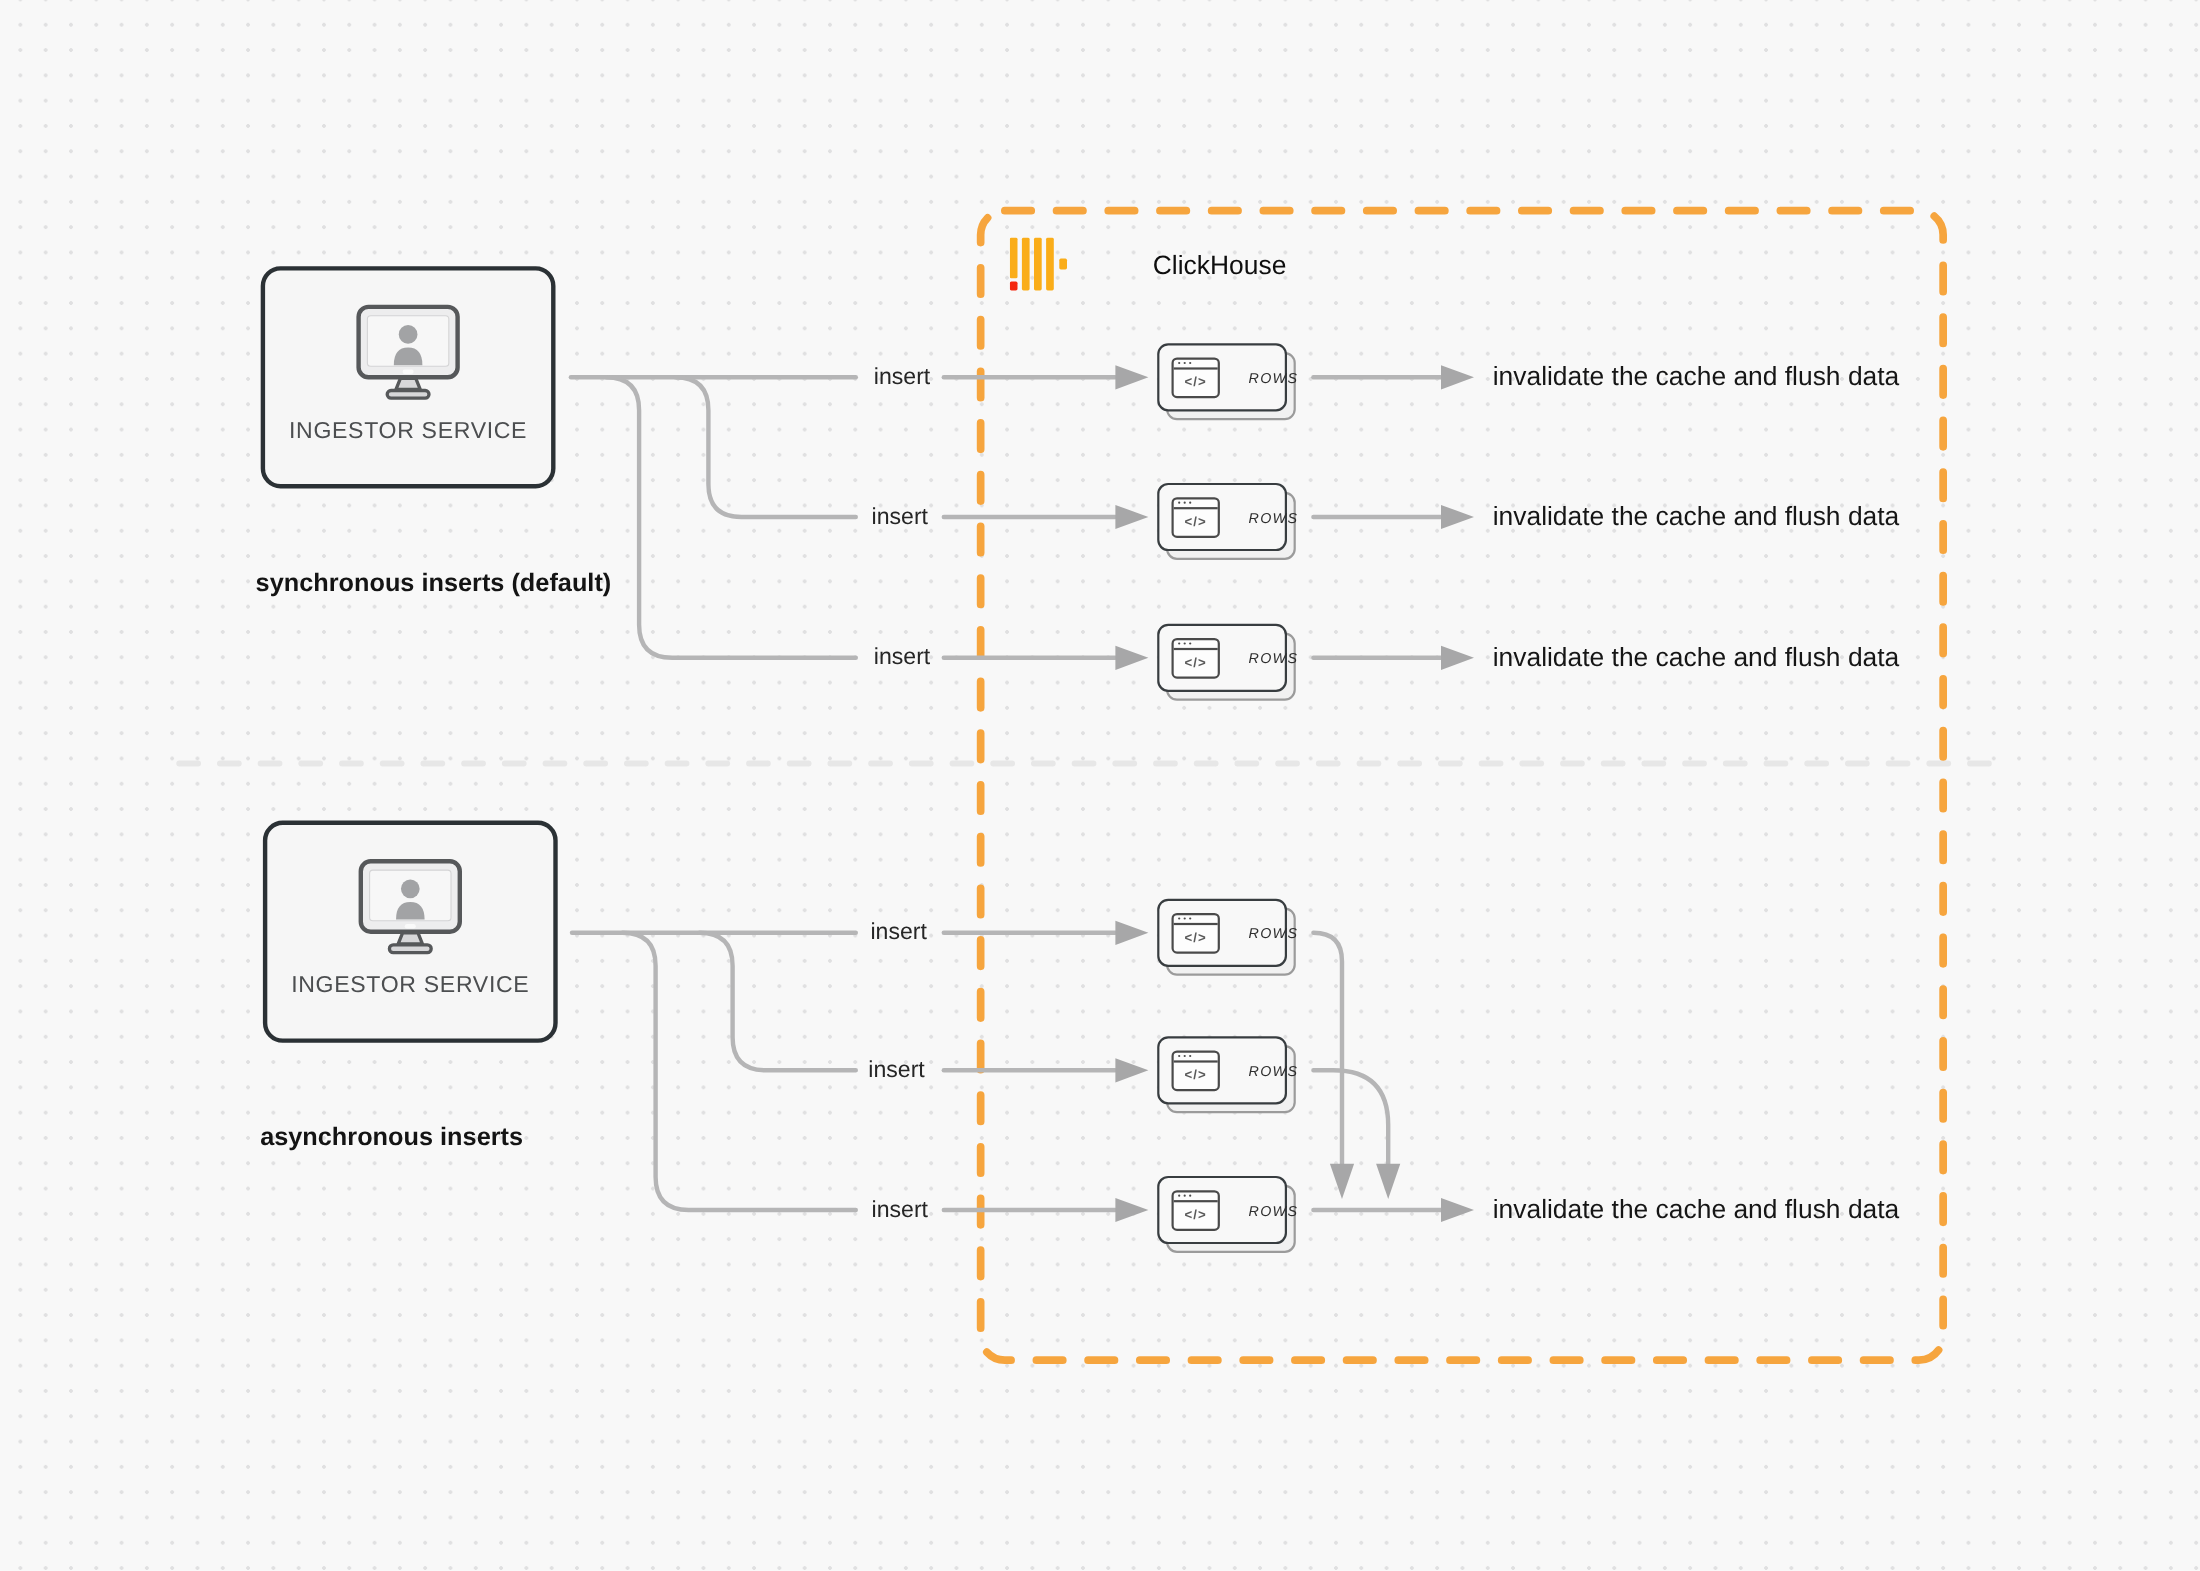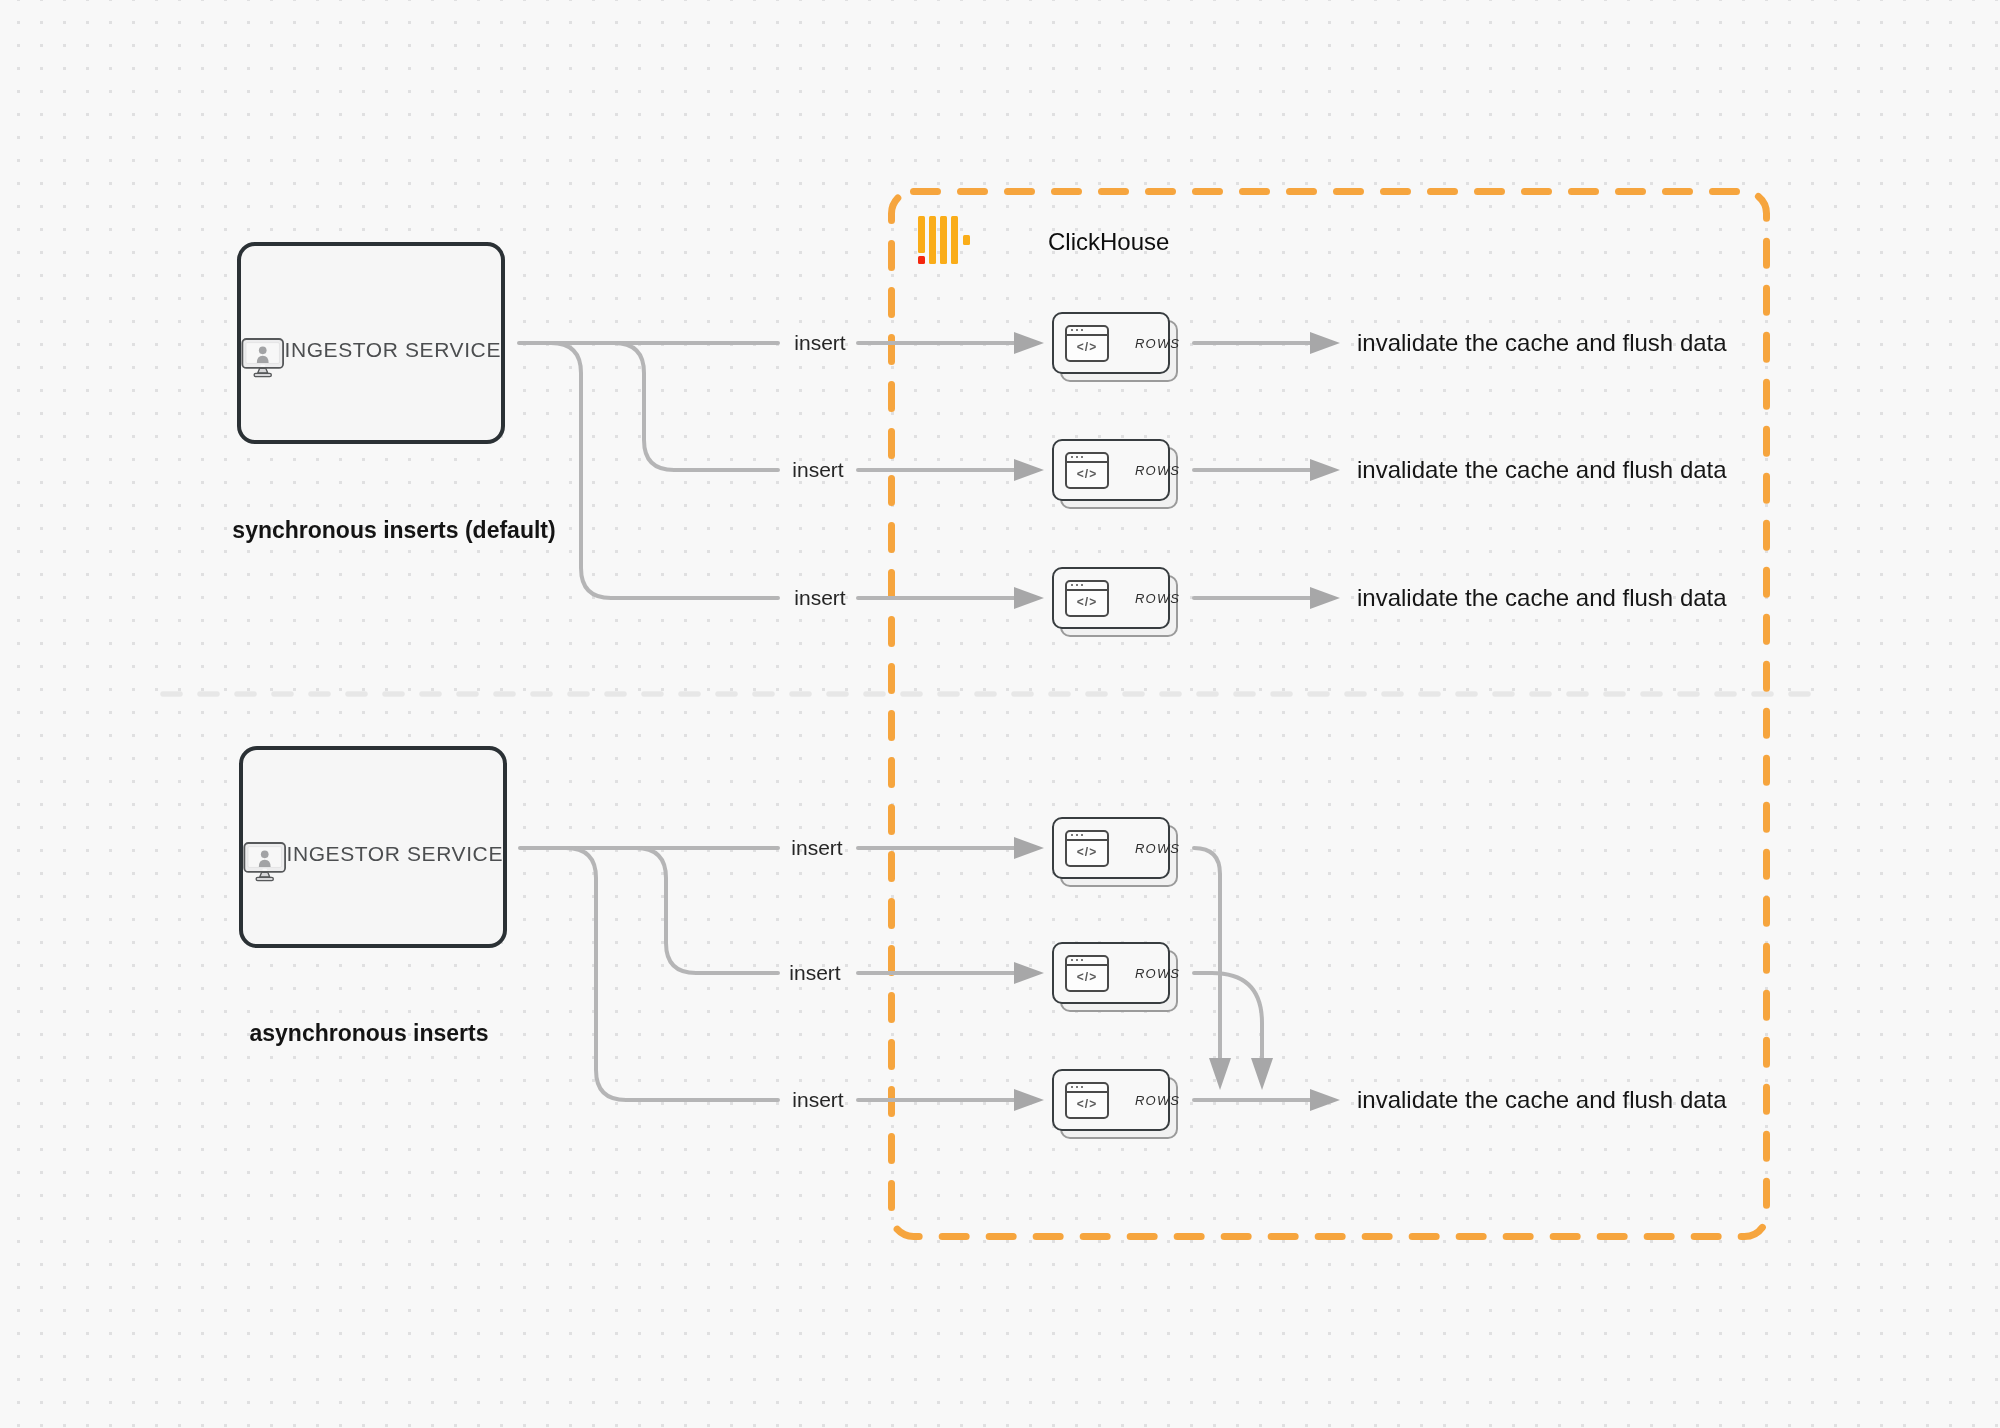--- a/index.html
+++ b/index.html
@@ -23,21 +23,21 @@
   }
 
   .ingestor-box {
     position: absolute;
     width: 268px; height: 202px;
     background: #f6f6f6;
     border: 4px solid #2b3135;
     border-radius: 18px;
     box-sizing: border-box;
     display: flex;
-    flex-direction: row;
+    flex-direction: column;
     align-items: center;
   }
   .ingestor-box .monitor { margin-top: 30px; }
   .ingestor-label {
     margin-top: 14px;
     font-size: 21px;
     letter-spacing: 0.6px;
     color: #4c4e50;
     white-space: nowrap;
   }
@@ -219,21 +219,21 @@
       <rect x="11" y="11" width="74" height="46" rx="3" fill="#f7f7f7" stroke="#d4d4d5" stroke-width="1"></rect>
       <circle cx="48" cy="28" r="8.5" fill="#a2a3a5"></circle>
       <path d="M35 56 Q35 40 48 40 Q61 40 61 56 Z" fill="#a2a3a5"></path>
       <rect x="43" y="60" width="10" height="4" rx="2" fill="#fafafa"></rect>
       <path d="M41 68 L55 68 L59 78 L37 78 Z" fill="#d7d7d9" stroke="#56585a" stroke-width="3" stroke-linejoin="round"></path>
       <rect x="29" y="79" width="38" height="7" rx="3.5" fill="#d7d7d9" stroke="#56585a" stroke-width="3"></rect>
     </svg>
     <div class="ingestor-label">INGESTOR SERVICE</div>
   </div>
 
-  <div class="caption" style="left:369px; top:1033px;text-align:center;">asynchronous inserts</div>
+  <div class="caption" style="left:356px; top:1033px;text-align:center;">asynchronous inserts</div>
 
   <svg class="ch-logo" style="left:918px; top:216px;" width="58" height="50" viewBox="0 0 58 50">
     <rect x="0" y="0" width="7" height="37" rx="1.5" fill="#faad19"></rect>
     <rect x="0" y="40" width="7" height="8" rx="1.5" fill="#f4270e"></rect>
     <rect x="11" y="0" width="7" height="48" rx="1.5" fill="#faad19"></rect>
     <rect x="22" y="0" width="7" height="48" rx="1.5" fill="#faad19"></rect>
     <rect x="33" y="0" width="7" height="48" rx="1.5" fill="#faad19"></rect>
     <rect x="45" y="19" width="7" height="10" rx="1.5" fill="#faad19"></rect>
   </svg>
   <div class="ch-wordmark" style="left:1048px; top:242px;">ClickHouse</div>

